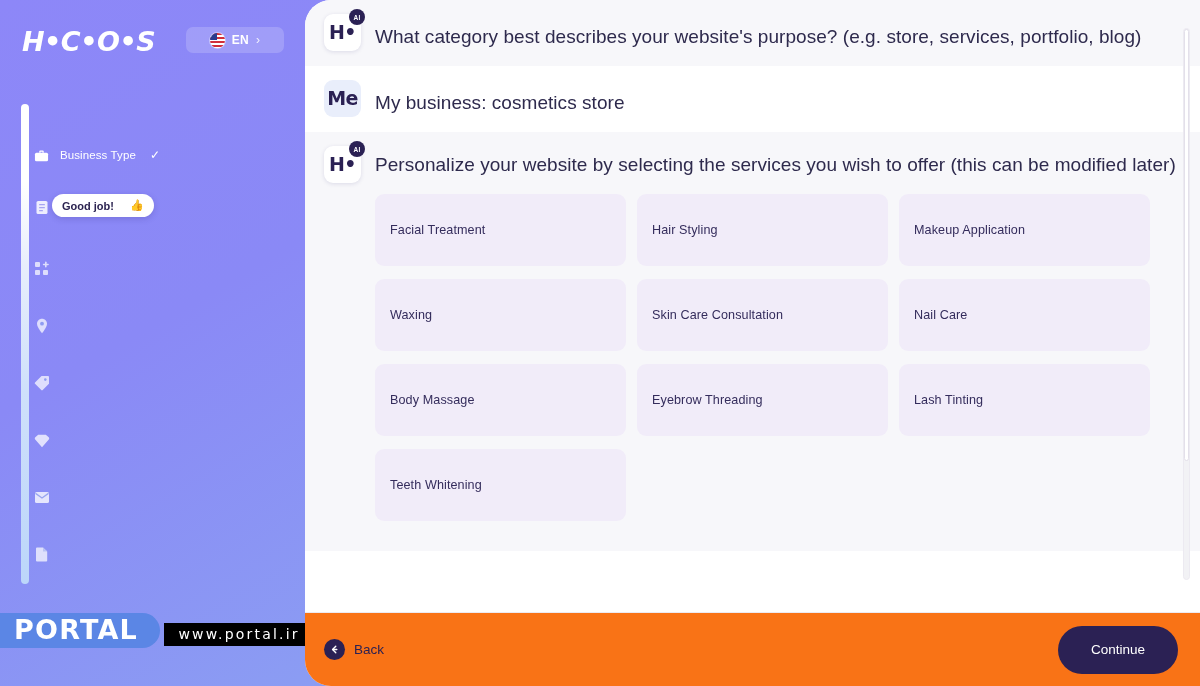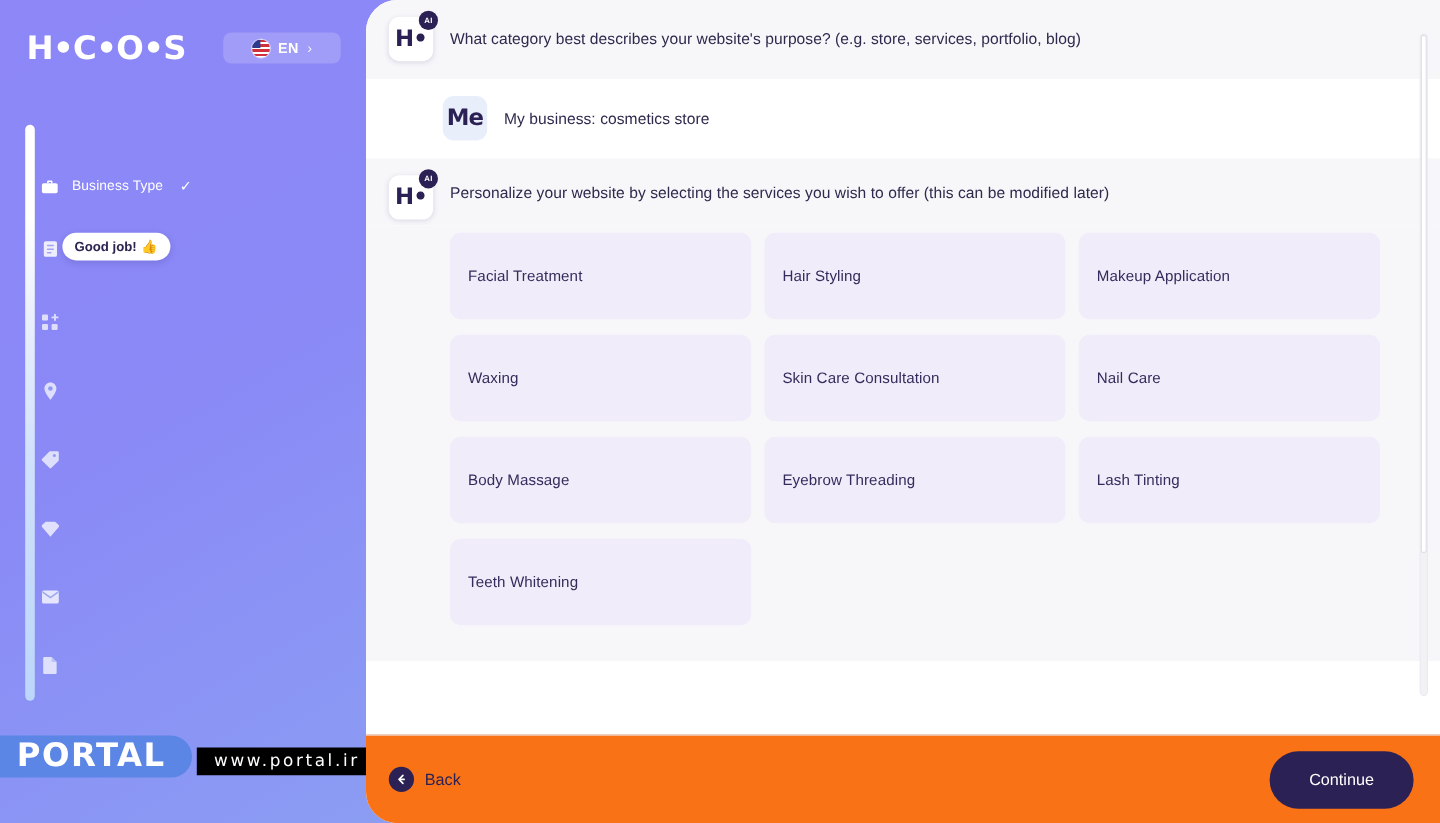--- a/index.html
+++ b/index.html
@@ -22,22 +22,23 @@
     left: 0; top: 0;
     width: 320px; height: 686px;
     overflow: hidden;
   }
 
   #brand-logo {
     position: absolute;
     left: 22px; top: 25px;
     height: 30px;
     display: flex;
-    align-items: center;
+    align-items: flex-end;
     gap: 2px;
+    font-style: italic;
   }
   #brand-logo .lg-txt {
     color: #ffffff;
     font-size: 27px;
     font-weight: 700;
     letter-spacing: -0.5px;
     line-height: 1;
     font-family: "DejaVu Sans", sans-serif;
   }
 
@@ -130,21 +131,21 @@
 
   
   #good-job {
     position: absolute;
     left: 52px; top: 194px;
     height: 23px;
     background: #ffffff;
     border-radius: 12px;
     display: flex;
     align-items: center;
-    gap: 4px;
+    gap: 16px;
     padding: 0 10px;
     box-shadow: 0 2px 6px rgba(40,30,110,0.18);
   }
   #good-job .gj-text {
     color: #2b2350;
     font-size: 11px;
     font-weight: 600;
     white-space: nowrap;
   }
   #good-job .gj-emoji { font-size: 11px; }
@@ -209,21 +210,21 @@
     position: relative;
     width: 37px; height: 37px;
     border-radius: 9px;
     flex: 0 0 auto;
     margin-top: 14px;
     display: flex;
     align-items: center;
     justify-content: center;
   }
   .avatar.ai { background: #ffffff; box-shadow: 0 1px 4px rgba(40,30,110,0.13); }
-  .avatar.me { background: #e9eefb; margin-left: 45px; }
+  .avatar.me { background: #e9eefb; }
 
   .avatar .mark {
     color: #2b2154;
     font-size: 19px;
     font-weight: 700;
     letter-spacing: -0.6px;
     font-family: "DejaVu Sans", sans-serif;
     line-height: 1;
   }
   .avatar .ai-badge {
@@ -236,21 +237,21 @@
     font-size: 6.5px;
     font-weight: 700;
     display: flex;
     align-items: center;
     justify-content: center;
     letter-spacing: 0.2px;
   }
 
   .chat-text {
     color: #2e2a4d;
-    font-size: 13px;
+    font-size: 19px;
     line-height: 1.35;
     margin: 0 0 0 14px;
     padding-top: 24px;
     letter-spacing: 0.05px;
   }
 
   
   #services-block {
     background: #f7f7fa;
     padding: 6px 24px 30px 19px;

